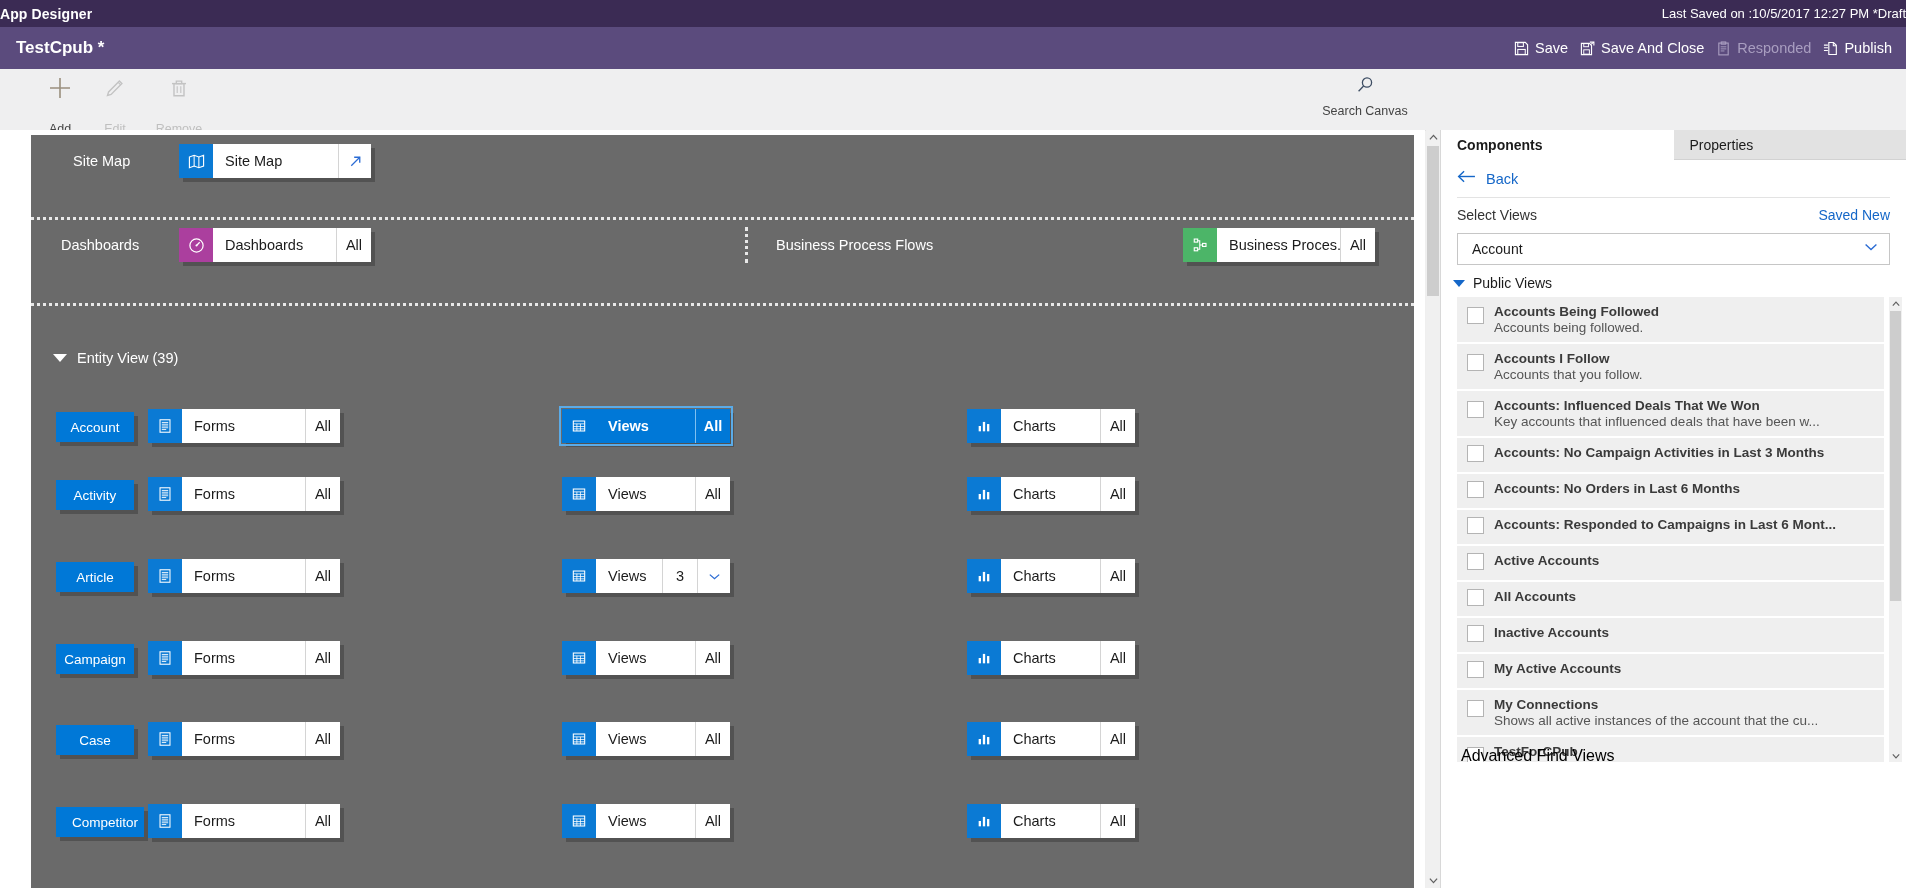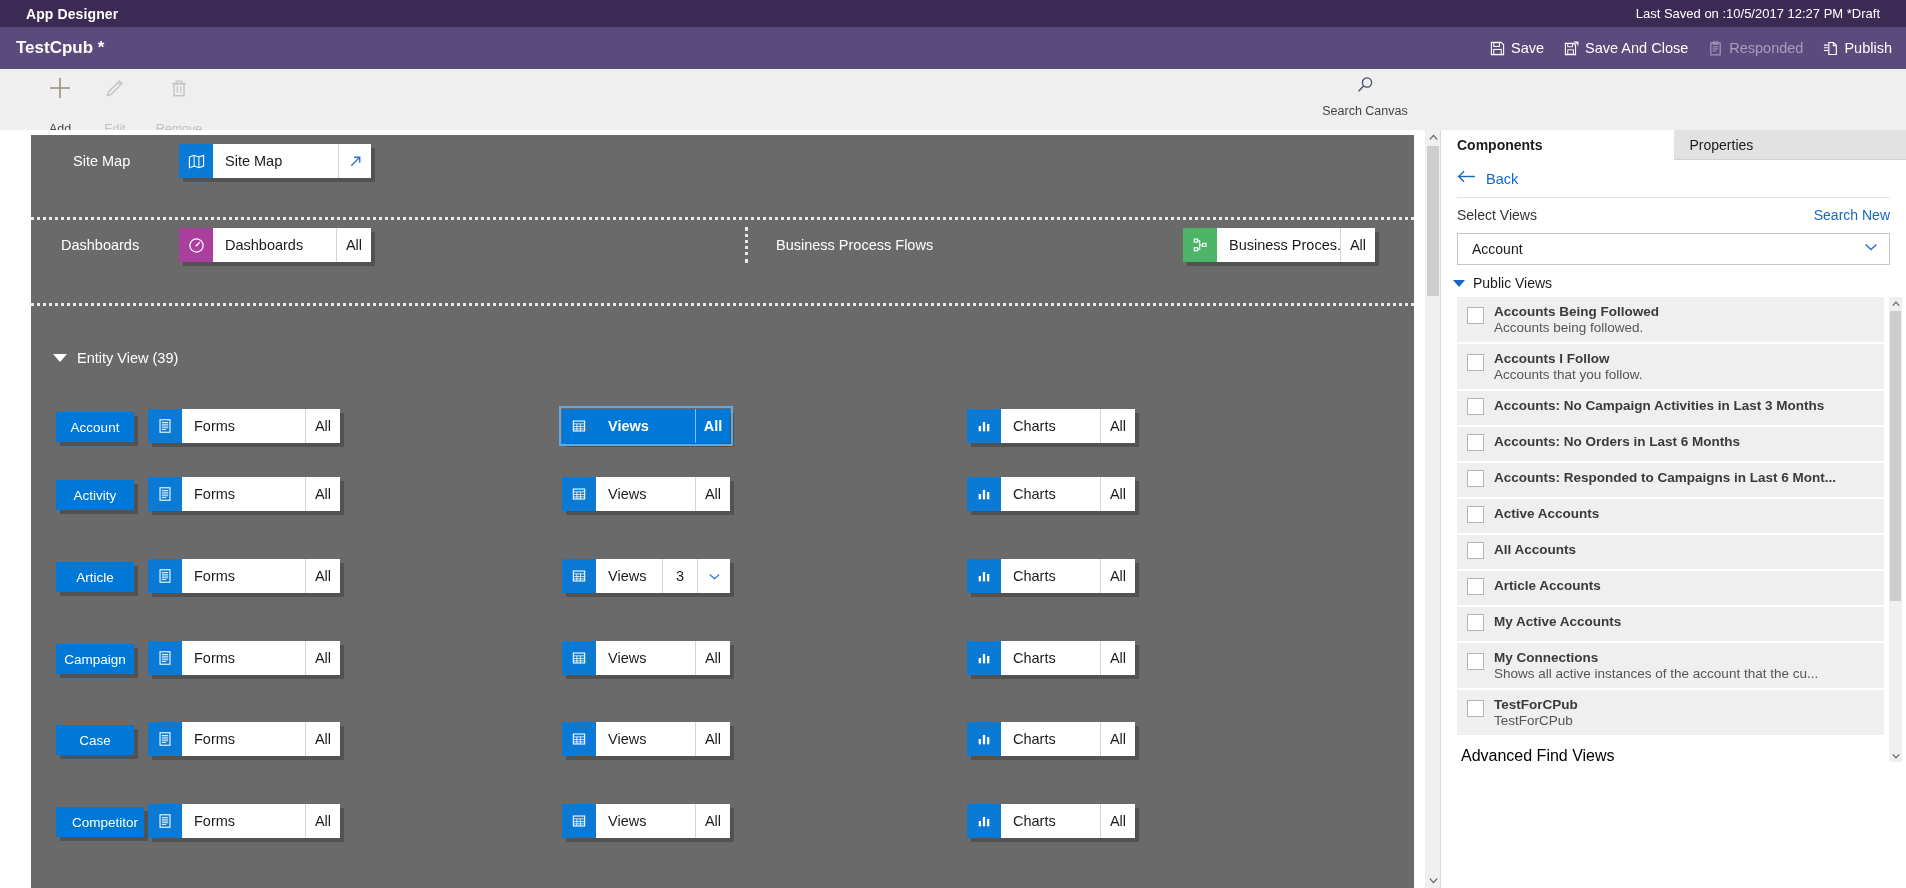--- a/index.html
+++ b/index.html
@@ -10,33 +10,33 @@
     font-family:"Liberation Sans","DejaVu Sans",sans-serif;
     -webkit-font-smoothing:antialiased;
   }
   #app{position:relative;width:1906px;height:888px;background:#efefef;overflow:hidden;}
 
   
   .titlebar{
     position:absolute;left:0;top:0;width:1906px;height:27px;
     background:#3b2b54;color:#fff;
     display:flex;align-items:center;justify-content:space-between;
-    padding:0 26px;box-sizing:border-box;
+    padding:0 0;box-sizing:border-box;
   }
   .titlebar .app-title{font-size:14px;font-weight:bold;letter-spacing:.1px;}
   .titlebar .saved{font-size:13px;font-weight:normal;}
 
   .appbar{
     position:absolute;left:0;top:27px;width:1906px;height:42px;
     background:#5b4b7d;color:#fff;
     display:flex;align-items:center;justify-content:space-between;
     padding:0 14px 0 16px;box-sizing:border-box;
   }
   .appbar .app-name{font-size:17px;font-weight:bold;}
-  .cmdgroup{display:flex;align-items:center;gap:20px;}
+  .cmdgroup{display:flex;align-items:center;gap:12px;}
   .cmd{display:flex;align-items:center;gap:6px;font-size:14.5px;cursor:pointer;color:#fff;}
   .cmd.disabled{color:#a99ec0;cursor:default;}
   .cmd svg{display:block;}
 
   
   .ribbon{
     position:absolute;left:0;top:69px;width:1906px;height:61px;
     background:#efeff0;border-bottom:1px solid #e2e2e2;
   }
   .rib-btn{
@@ -611,21 +611,21 @@
             <path d="M19 8H2.2" stroke="#1567c8" stroke-width="1.5"></path>
             <path d="M7.4 2.4L1.6 8l5.8 5.6" fill="none" stroke="#1567c8" stroke-width="1.5"></path>
           </svg>
       </span>
       <span class="blabel">Back</span>
     </div>
     <div class="panel-rule"></div>
 
     <div class="sel-row">
       <span class="sel-title">Select Views</span>
-      <span class="sel-new">Search New</span>
+      <span class="sel-new">Saved New</span>
     </div>
 
     <div class="combo">
       <span class="cval">Account</span>
       <span>
         <svg width="16" height="16" viewBox="0 0 16 16">
             <path d="M2.6 5.6L8 10.6l5.4-5" fill="none" stroke="#2b6cd4" stroke-width="1.4"></path>
           </svg>
       </span>
     </div>
@@ -647,20 +647,27 @@
         </div>
 
         <div class="li">
           <div class="cb"></div>
           <div class="txt">
             <div class="t1">Accounts I Follow</div>
             <div class="t2">Accounts that you follow.</div>
           </div>
         </div>
 
+        <div class="li">
+          <div class="cb"></div>
+          <div class="txt">
+            <div class="t1">Accounts: Influenced Deals That We Won</div>
+            <div class="t2">Key accounts that influenced deals that have been w...</div>
+          </div>
+        </div>
 
         <div class="li one">
           <div class="cb"></div>
           <div class="txt">
             <div class="t1">Accounts: No Campaign Activities in Last 3 Months</div>
           </div>
         </div>
 
         <div class="li one">
           <div class="cb"></div>
@@ -686,21 +693,21 @@
         <div class="li one">
           <div class="cb"></div>
           <div class="txt">
             <div class="t1">All Accounts</div>
           </div>
         </div>
 
         <div class="li one">
           <div class="cb"></div>
           <div class="txt">
-            <div class="t1">Article Accounts</div>
+            <div class="t1">Inactive Accounts</div>
           </div>
         </div>
 
         <div class="li one">
           <div class="cb"></div>
           <div class="txt">
             <div class="t1">My Active Accounts</div>
           </div>
         </div>
 

